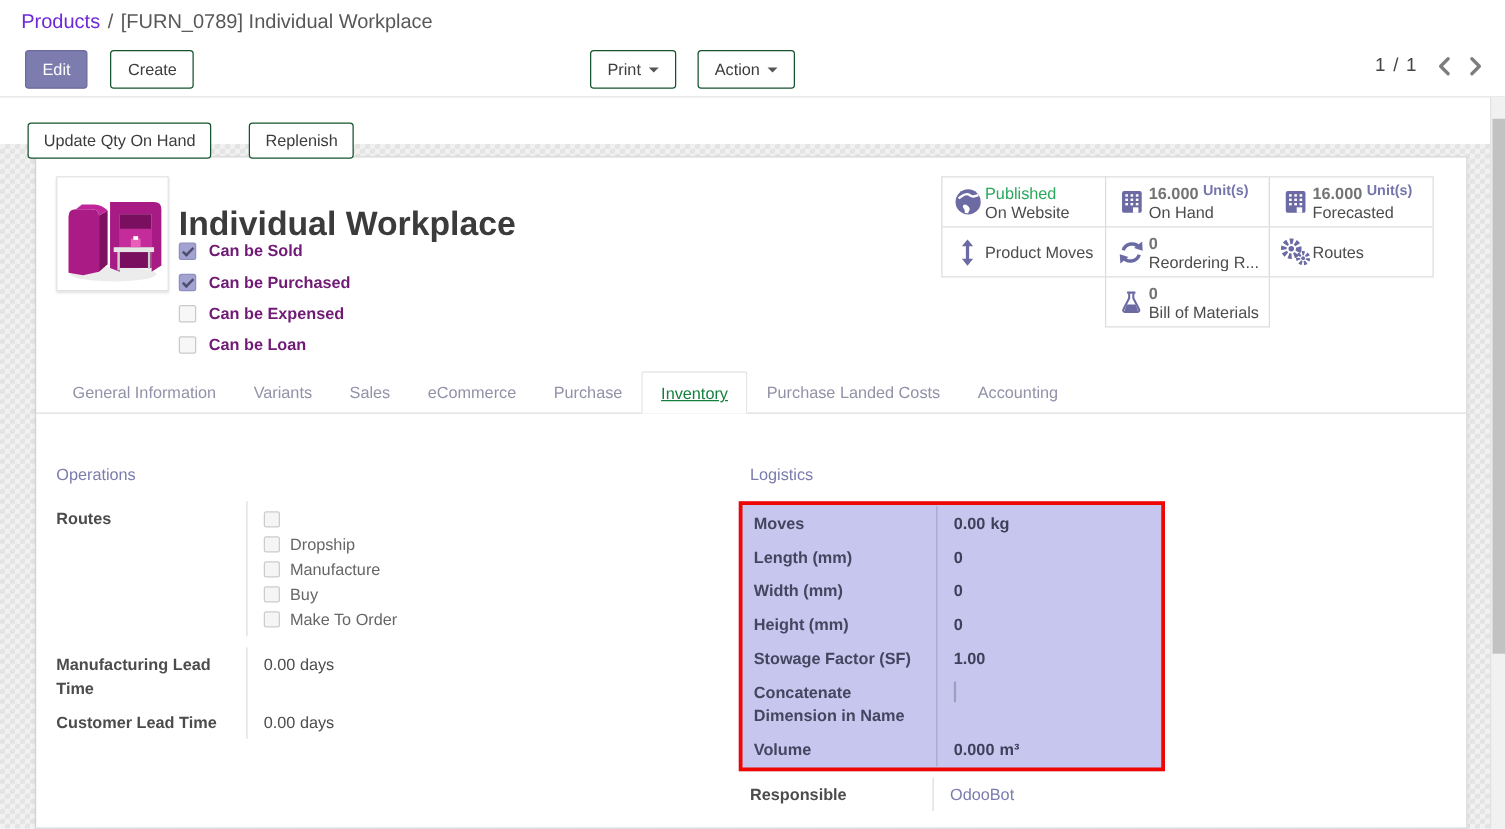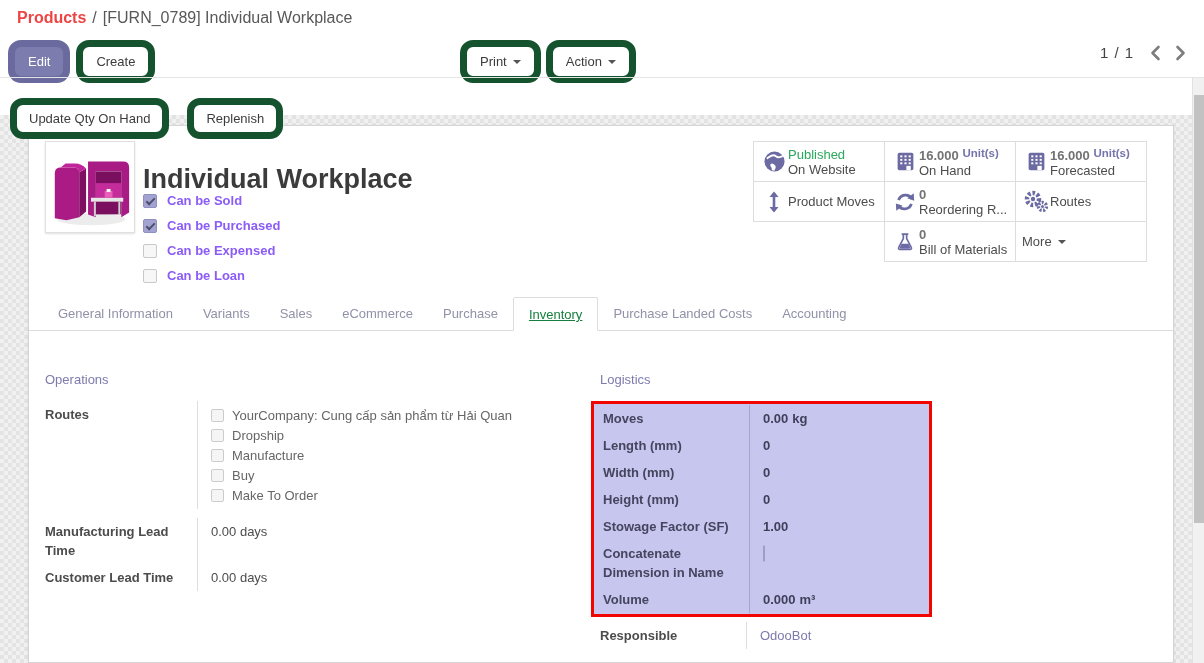--- a/index.html
+++ b/index.html
@@ -7,26 +7,26 @@
   body {
     width:1204px; height:663px; overflow:hidden; position:relative;
     font-family:"Liberation Sans","DejaVu Sans",sans-serif;
     background:#fff; color:#4c4c4c;
   }
   a { text-decoration:none; }
 
   
   .control-panel { position:absolute; top:0; left:0; width:1204px; height:115px; background:#fff; z-index:3; }
   .breadcrumb { position:absolute; top:9px; left:17px; font-size:16px; color:#585858; }
-  .breadcrumb .bc-link { color:#ef4444; cursor:pointer;font-weight:bold; }
+  .breadcrumb .bc-link { color:#6d28d9; cursor:pointer; }
   .bc-sep { margin:0 6px; color:#585858; }
 
   .btn { display:inline-flex; align-items:center; font-size:13px; line-height:17px;
-         padding:6px 13px; border:7px solid #14532d; border-radius:13px; background:#fff;
-         color:#3c3c3c; cursor:pointer; white-space:nowrap; }
+         padding:6px 13px; border:1px solid #14532d; border-radius:3px; background:#fff;
+         color:#3c3c3c; cursor:pointer; white-space:nowrap;margin-left:12px; }
   .btn-primary { background:#7d7cae; border-color:#6b6a9e; color:#fff; }
   .caret { display:inline-block; width:0; height:0; border-left:4px solid transparent;
            border-right:4px solid transparent; border-top:4px solid #555; margin-left:6px; }
 
   .row-main-buttons { position:absolute; top:40px; left:8px; display:flex; gap:6px; }
   .row-center-buttons { position:absolute; top:40px; left:460px; display:flex; gap:5px; }
   .pager { position:absolute; top:44px; left:1100px; display:flex; align-items:center; gap:16px; }
   .pager-value { font-size:15px; color:#444; letter-spacing:1px; }
   .pager-nav { display:flex; gap:14px; }
   .pager-nav svg { cursor:pointer; }
@@ -53,21 +53,21 @@
   
   .sheet { position:absolute; top:125px; left:28px; width:1146px; height:538px;
     background:#fff; border:1px solid #d5d5d5; box-shadow:0 1px 3px rgba(0,0,0,.08); }
 
   .product-img { position:absolute; top:15px; left:16px; width:90px; height:92px;
     background:#fff; border:1px solid #e0e0e0; box-shadow:0 1px 2px rgba(0,0,0,.12); }
   .page-title { position:absolute; top:20px; left:114px; font-size:27px; font-weight:bold; color:#3b3b3b; }
 
   .flags { position:absolute; top:62px; left:114px; }
   .flag-row { display:flex; align-items:center; height:25px; gap:10px; }
-  .flag-label { font-size:13px; font-weight:bold; color:#8b5cf6; }
+  .flag-label { font-size:13px; font-weight:bold; color:#701a75; }
 
   .cb { width:14px; height:14px; border:1px solid #c9c9c9; border-radius:2px; background:#f7f7f7;
         position:relative; flex:none; }
   .cb.checked { background:#a3a3d2; border-color:#8f8fc0; }
   .cb.checked::after { content:""; position:absolute; left:2px; top:3px; width:7px; height:3px;
         border-left:2px solid #4e4e6e; border-bottom:2px solid #4e4e6e; transform:rotate(-45deg); }
 
   
   .stat-grid { position:absolute; top:16px; right:25px; width:394px; display:grid;
     grid-template-columns:repeat(3,131px); grid-auto-rows:40px; }
@@ -309,45 +309,40 @@
             <path d="M10 3 v5 L4.5 18.5 A1.6 1.6 0 0 0 6 21 h12 a1.6 1.6 0 0 0 1.5 -2.5 L14 8 V3" fill="none" stroke="#6b6aa2" stroke-width="2"></path>
             <path d="M7.8 14 h8.4 l2.1 4.7 a1 1 0 0 1 -.9 1.4 H6.6 a1 1 0 0 1 -.9 -1.4 Z" fill="#6b6aa2"></path>
             <line x1="8" y1="2.6" x2="16" y2="2.6" stroke="#6b6aa2" stroke-width="2.2"></line>
           </svg>
       </span>
       <span class="stat-text">
         <span class="stat-line val-purple">0</span>
         <span class="stat-line stat-label">Bill of Materials</span>
       </span>
     </div>
-    <div class="stat-cell">
-      <span class="stat-single">More</span>
-        <span class="caret"></span>
-    </div>
   </div>
 
   <div class="tabs">
     <div class="tab">General Information</div>
     <div class="tab">Variants</div>
     <div class="tab">Sales</div>
     <div class="tab">eCommerce</div>
     <div class="tab">Purchase</div>
     <div class="tab active">Inventory</div>
     <div class="tab">Purchase Landed Costs</div>
     <div class="tab">Accounting</div>
   </div>
 
   <div class="group-operations">
     <h2 class="group-title">Operations</h2>
     <div class="f-row">
       <div class="f-label">Routes</div>
       <div class="f-val">
         <div class="route-item">
           <span class="cb"></span>
-          <span>YourCompany: Cung cấp sản phẩm từ Hải Quan</span>
         </div>
         <div class="route-item">
           <span class="cb"></span>
           <span>Dropship</span>
         </div>
         <div class="route-item">
           <span class="cb"></span>
           <span>Manufacture</span>
         </div>
         <div class="route-item">

